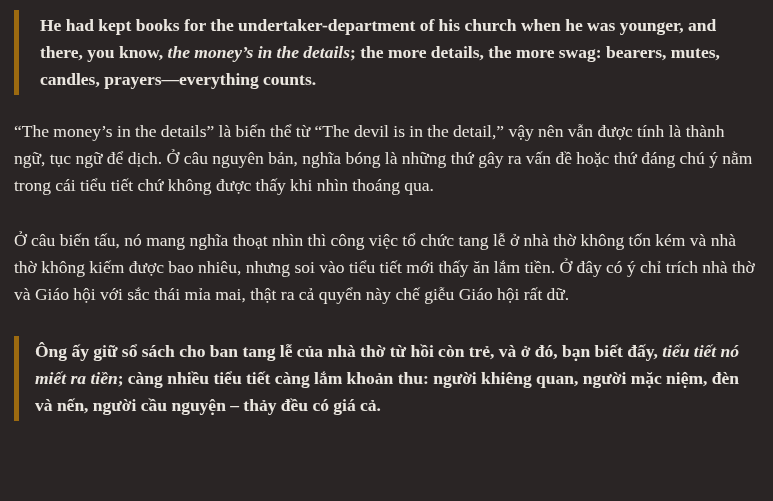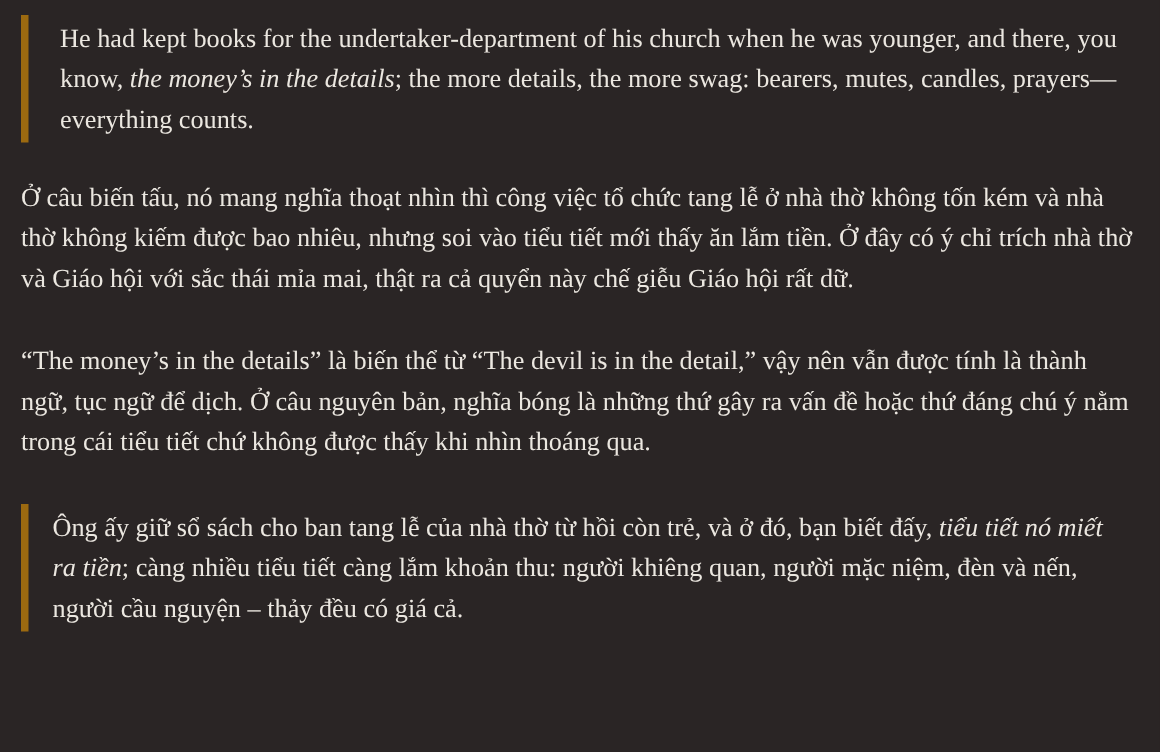--- a/index.html
+++ b/index.html
@@ -20,20 +20,21 @@
     font-size: 17.5px;
     line-height: 27px;
   }
   .article {
     padding: 10px 16px 0 14px;
   }
   .quote {
     border-left: 5px solid var(--accent);
     padding: 2px 10px 2px 21px;
     margin: 0 0 23px 0;
+    font-weight: bold;
   }
   .quote em {
     font-style: italic;
   }
   .para {
     margin: 0 0 28px 0;
   }
   .quote.last {
     margin-bottom: 0;
     padding-left: 16px;
@@ -41,21 +42,21 @@
 </style>
 </head>
 <body>
 
 <main class="article">
 
   <blockquote class="quote">
     <span>He had kept books for the undertaker-department of his church when he was younger, and there, you know, </span><em>the money’s in the details</em><span>; the more details, the more swag: bearers, mutes, candles, prayers—everything counts.</span>
   </blockquote>
 
+  <p class="para">“The money’s in the details” là biến thể từ “The devil is in the detail,” vậy nên vẫn được tính là thành ngữ, tục ngữ để dịch. Ở câu nguyên bản, nghĩa bóng là những thứ gây ra vấn đề hoặc thứ đáng chú ý nằm trong cái tiểu tiết chứ không được thấy khi nhìn thoáng qua.</p>
+
   <p class="para">Ở câu biến tấu, nó mang nghĩa thoạt nhìn thì công việc tổ chức tang lễ ở nhà thờ không tốn kém và nhà thờ không kiếm được bao nhiêu, nhưng soi vào tiểu tiết mới thấy ăn lắm tiền. Ở đây có ý chỉ trích nhà thờ và Giáo hội với sắc thái mỉa mai, thật ra cả quyển này chế giễu Giáo hội rất dữ.</p>
-
-  <p class="para">“The money’s in the details” là biến thể từ “The devil is in the detail,” vậy nên vẫn được tính là thành ngữ, tục ngữ để dịch. Ở câu nguyên bản, nghĩa bóng là những thứ gây ra vấn đề hoặc thứ đáng chú ý nằm trong cái tiểu tiết chứ không được thấy khi nhìn thoáng qua.</p>
 
   <blockquote class="quote last">
     <span>Ông ấy giữ sổ sách cho ban tang lễ của nhà thờ từ hồi còn trẻ, và ở đó, bạn biết đấy, </span><em>tiểu tiết nó miết ra tiền</em><span>; càng nhiều tiểu tiết càng lắm khoản thu: người khiêng quan, người mặc niệm, đèn và nến, người cầu nguyện – thảy đều có giá cả.</span>
   </blockquote>
 
 </main>
 
 </body></html>

